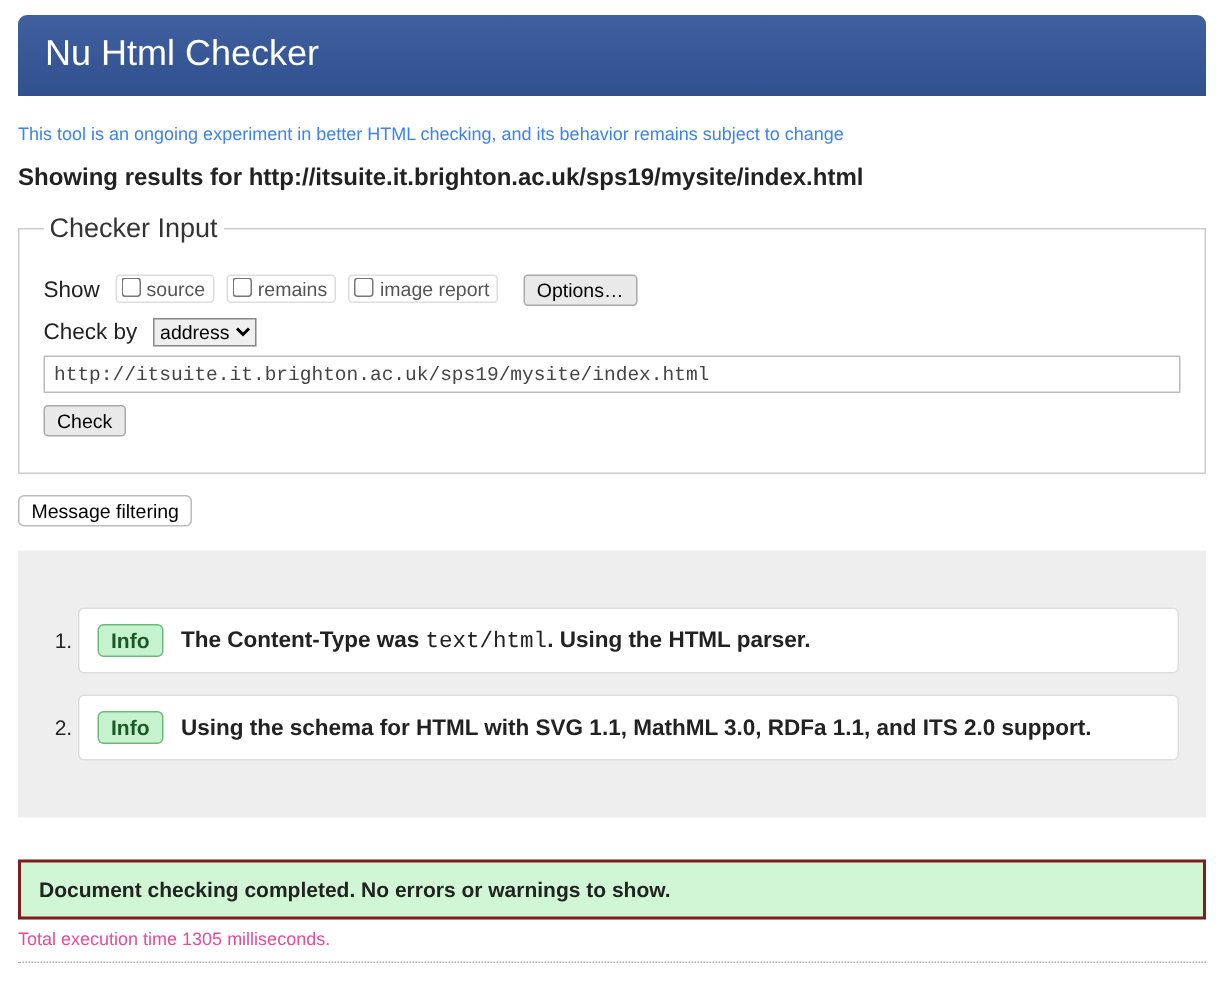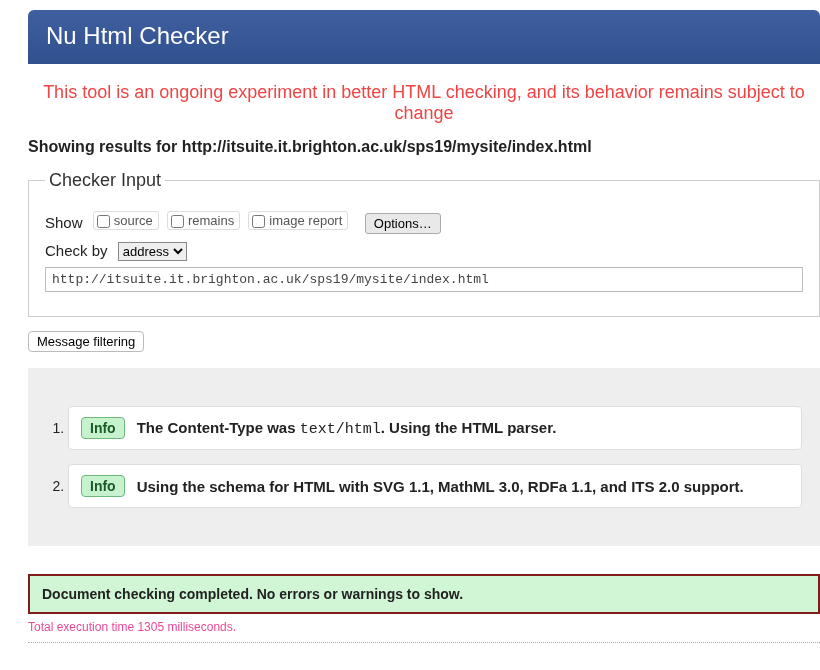--- a/index.html
+++ b/index.html
@@ -4,41 +4,40 @@
 <style>
   body {
     font-family: Arial, Helvetica, sans-serif;
     margin: 0;
     padding: 0;
     background: #fff;
     color: #222;
     font-size: 15px;
   }
   .wrap {
-    padding: 0 0 0 28px;
+    padding: 0 0 0 12px;
     width: 792px;
   }
   .header {
     background: #365594;
     background: linear-gradient(#3f5f9f, #30508e);
     border-radius: 6px 6px 0 0;
     color: #fff;
     padding: 12px 18px 14px 18px;
     margin-top: 10px;
   }
   .header h1 {
     margin: 0;
     font-size: 24px;
     font-weight: normal;
   }
   .intro {
-    color: #ef4444;
-    font-size: 18px;
+    color: #3b82f6;
+    font-size: 12px;
     margin: 18px 0 14px 0;
-    text-align: center;
   }
   .results-for {
     font-weight: bold;
     font-size: 16px;
     margin-bottom: 14px;
   }
   fieldset {
     border: 1px solid #ccc;
     padding: 12px 16px 16px 16px;
     margin: 0;
@@ -50,21 +49,21 @@
   }
   .row {
     margin: 8px 0;
   }
   .row label.lead {
     font-size: 15px;
     margin-right: 6px;
   }
   .chk-group {
     display: inline-flex;
-    align-items: flex-end;
+    align-items: flex-start;
     gap: 4px;
     border: 1px solid #ddd;
     border-radius: 3px;
     padding: 1px 5px 1px 3px;
     font-size: 13px;
     color: #555;
     margin-right: 4px;
   }
   .chk-group input { margin:0; }
   .btn {
@@ -190,20 +189,23 @@
     </div>
 
     <div class="row">
       <label class="lead">Check by</label>
       <select>
         <option>address</option>
       </select>
       <input type="text" class="addr-input" value="http://itsuite.it.brighton.ac.uk/sps19/mysite/index.html" style="">
     </div>
 
+    <div class="row">
+      <button class="btn">Check</button>
+    </div>
   </fieldset>
 
   <button class="msg-filter-btn">Message filtering</button>
 
   <div class="messages">
     <ol class="msg-list">
       <li>
         <div class="msg-box">
           <span class="badge-info">Info</span>
           <span class="msg-text">The Content-Type was <code>text/html</code>. Using the HTML parser.</span>

